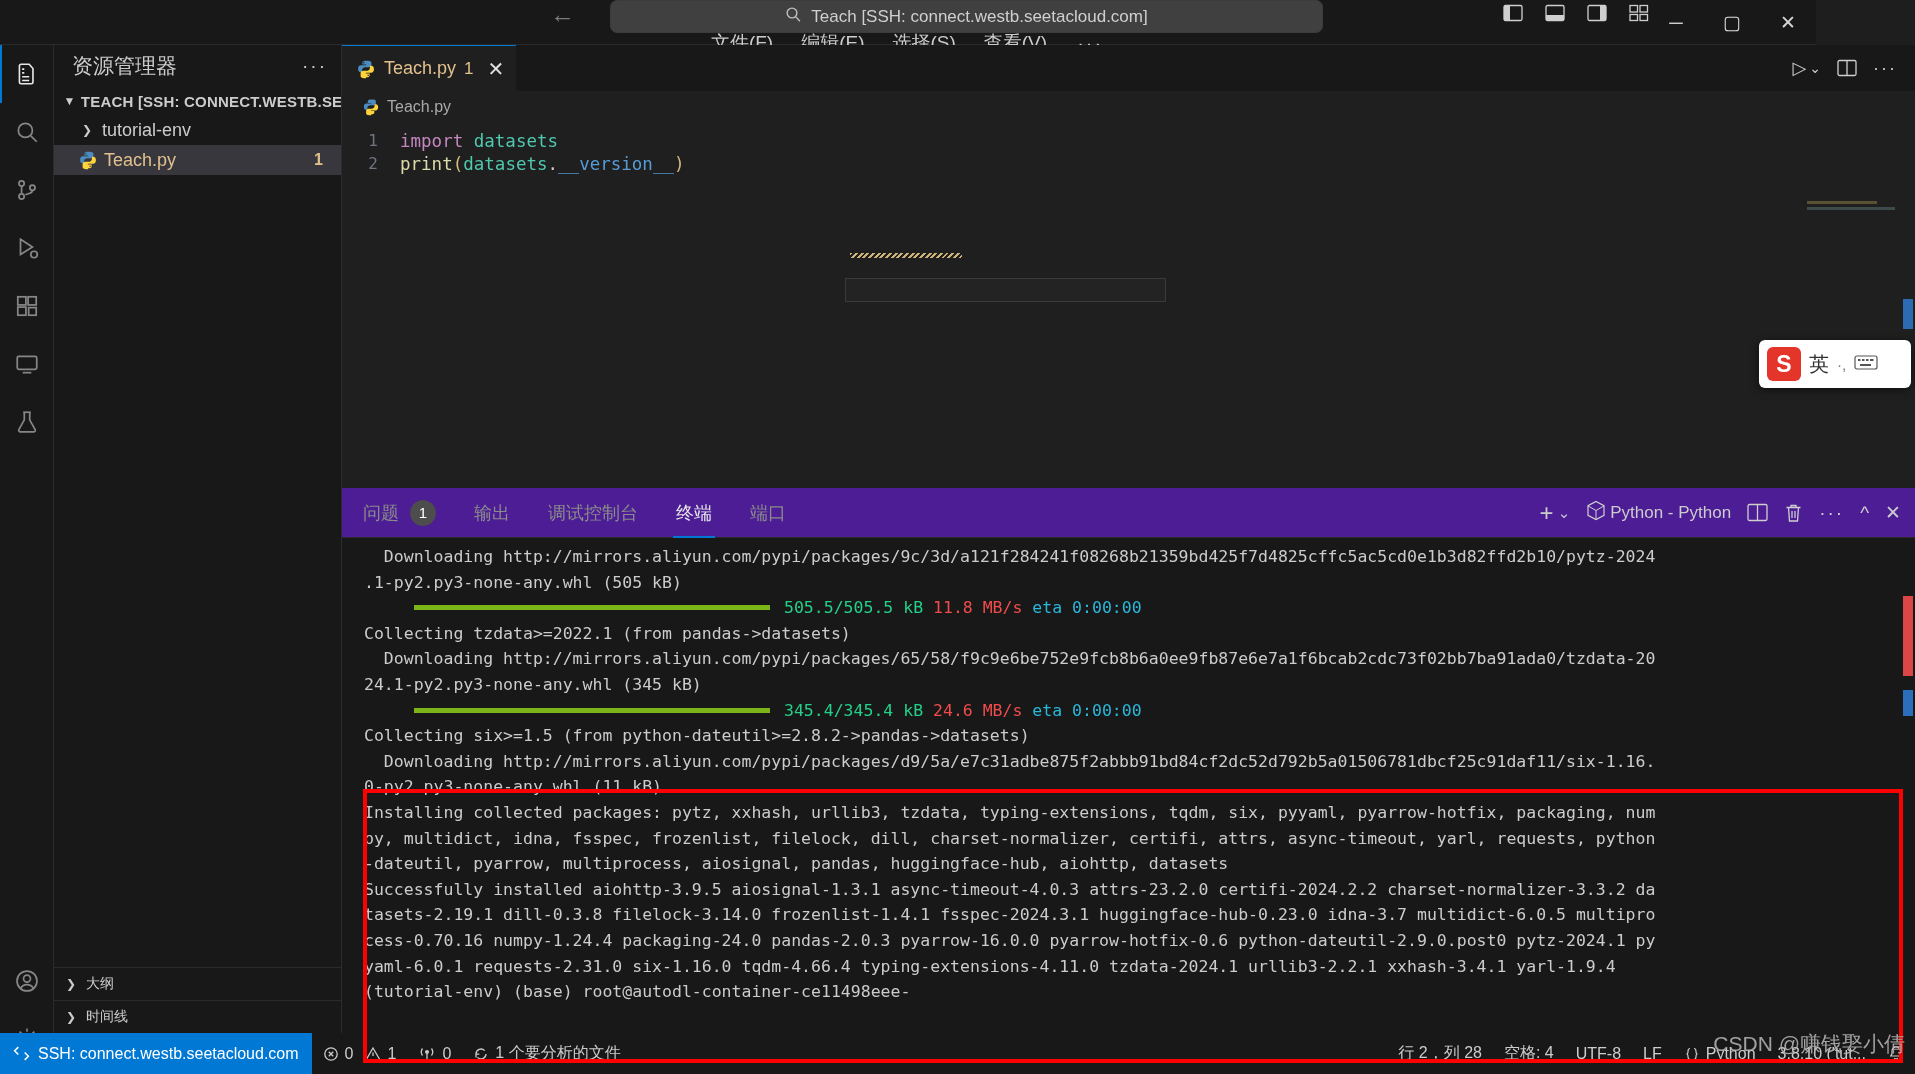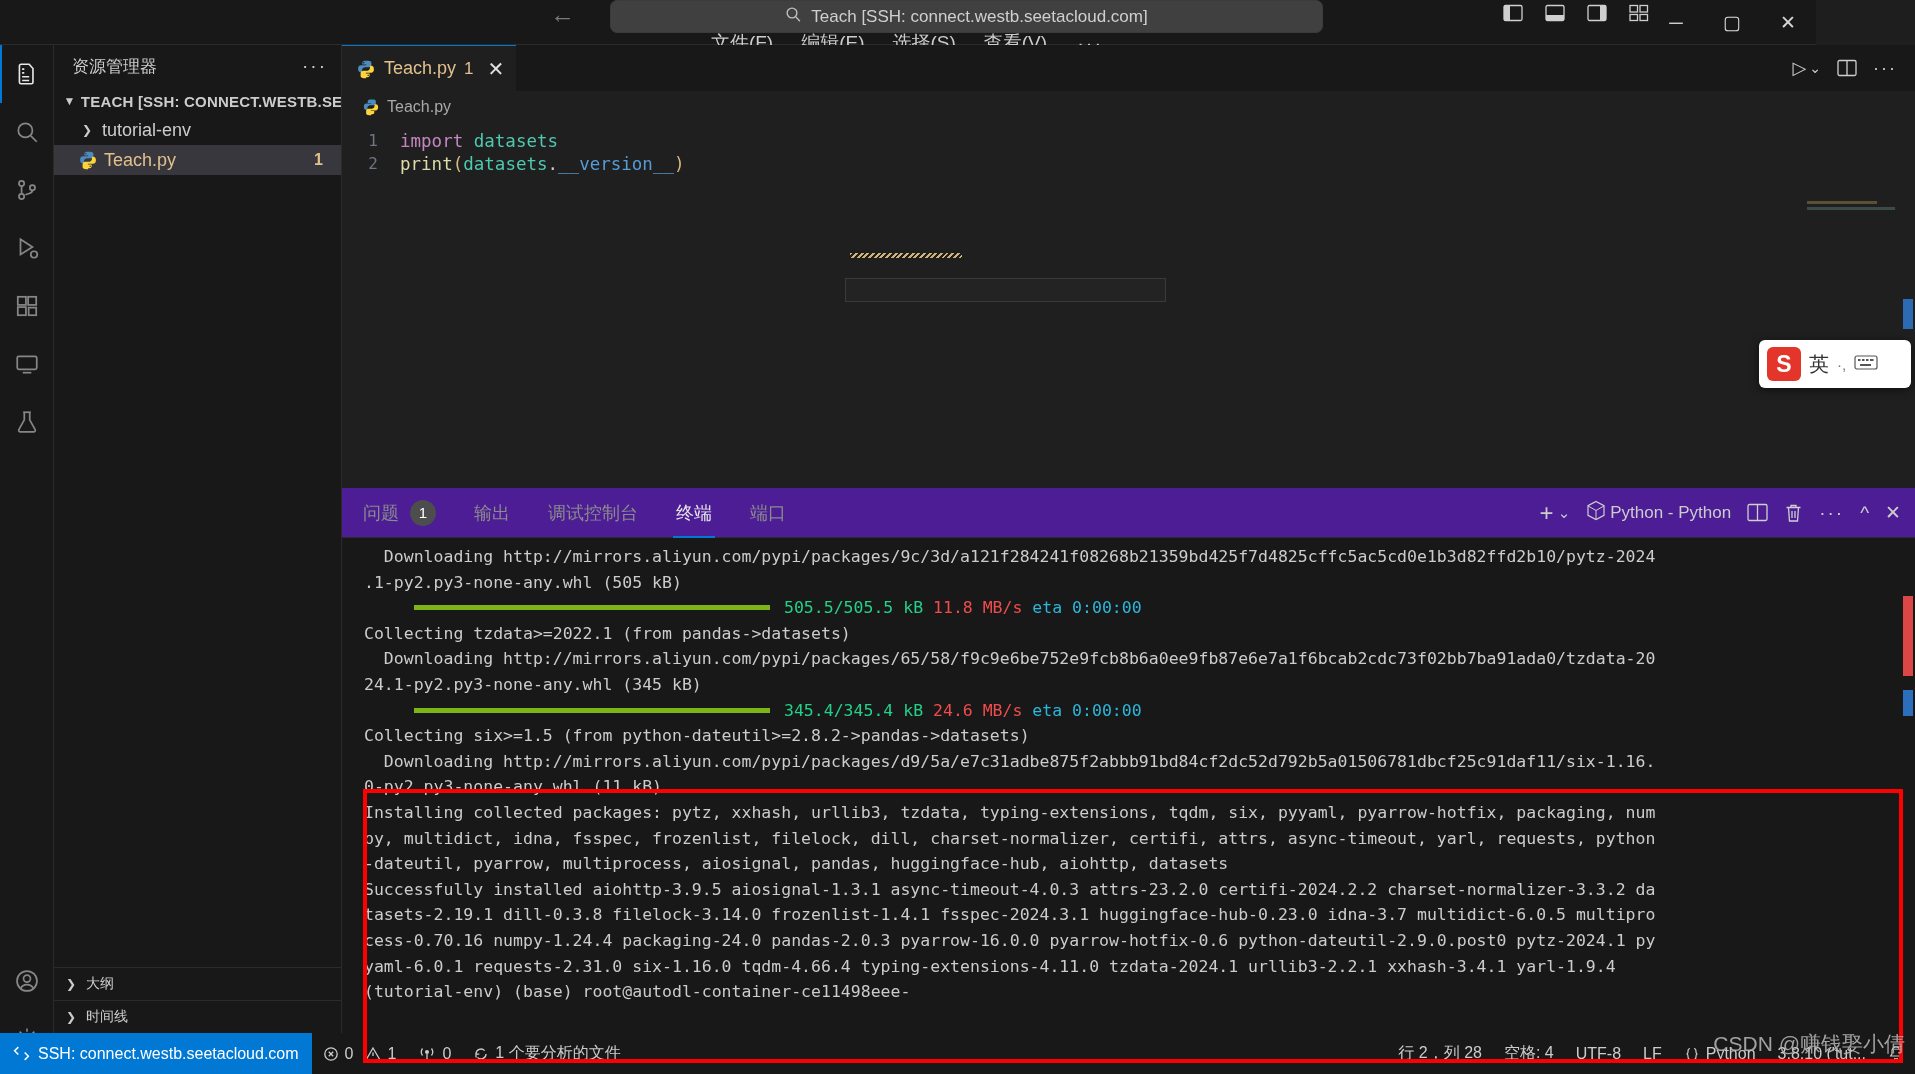--- a/index.html
+++ b/index.html
@@ -61,21 +61,21 @@
 
   
   .sidebar {
     position: absolute; top: 45px; left: 54px; width: 288px; height: 988px;
     background: #181818; border-right: 1px solid #2b2b2b;
   }
   .sb-head {
     height: 42px; display: flex; align-items: center; justify-content: space-between;
     padding: 0 14px 0 18px;
   }
-  .sb-title { font-size: 17px; color: #cccccc; }
+  .sb-title { font-size: 21px; color: #cccccc; }
   .sb-dots { color: #cccccc; font-size: 19px; letter-spacing: 2px; }
   .tree-root {
     height: 28px; display: flex; align-items: center; padding-left: 8px; gap: 4px;
   }
   .chev { width: 18px; display: flex; justify-content: center; color: #cccccc; font-size: 12px; }
   .root-label { font-size: 15px; font-weight: bold; color: #cccccc; letter-spacing: .2px; white-space: nowrap; overflow: hidden; }
   .tree-row {
     height: 30px; display: flex; align-items: center; padding-left: 24px; gap: 6px; position: relative;
   }
   .tree-row.selected { background: #37373d; }

